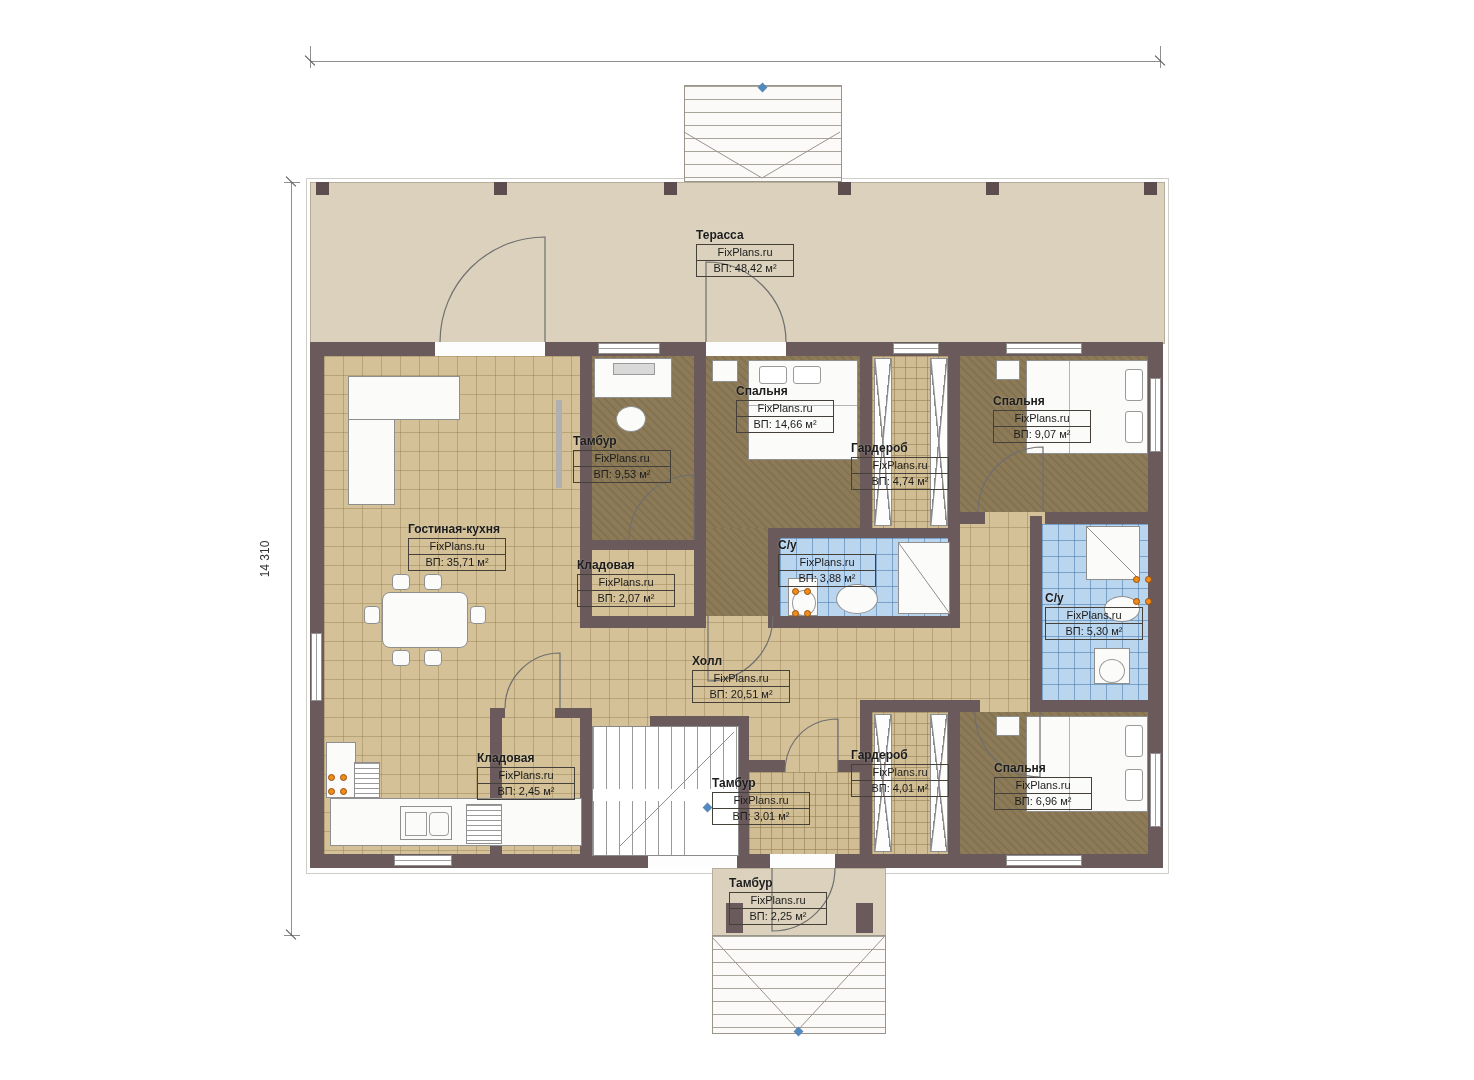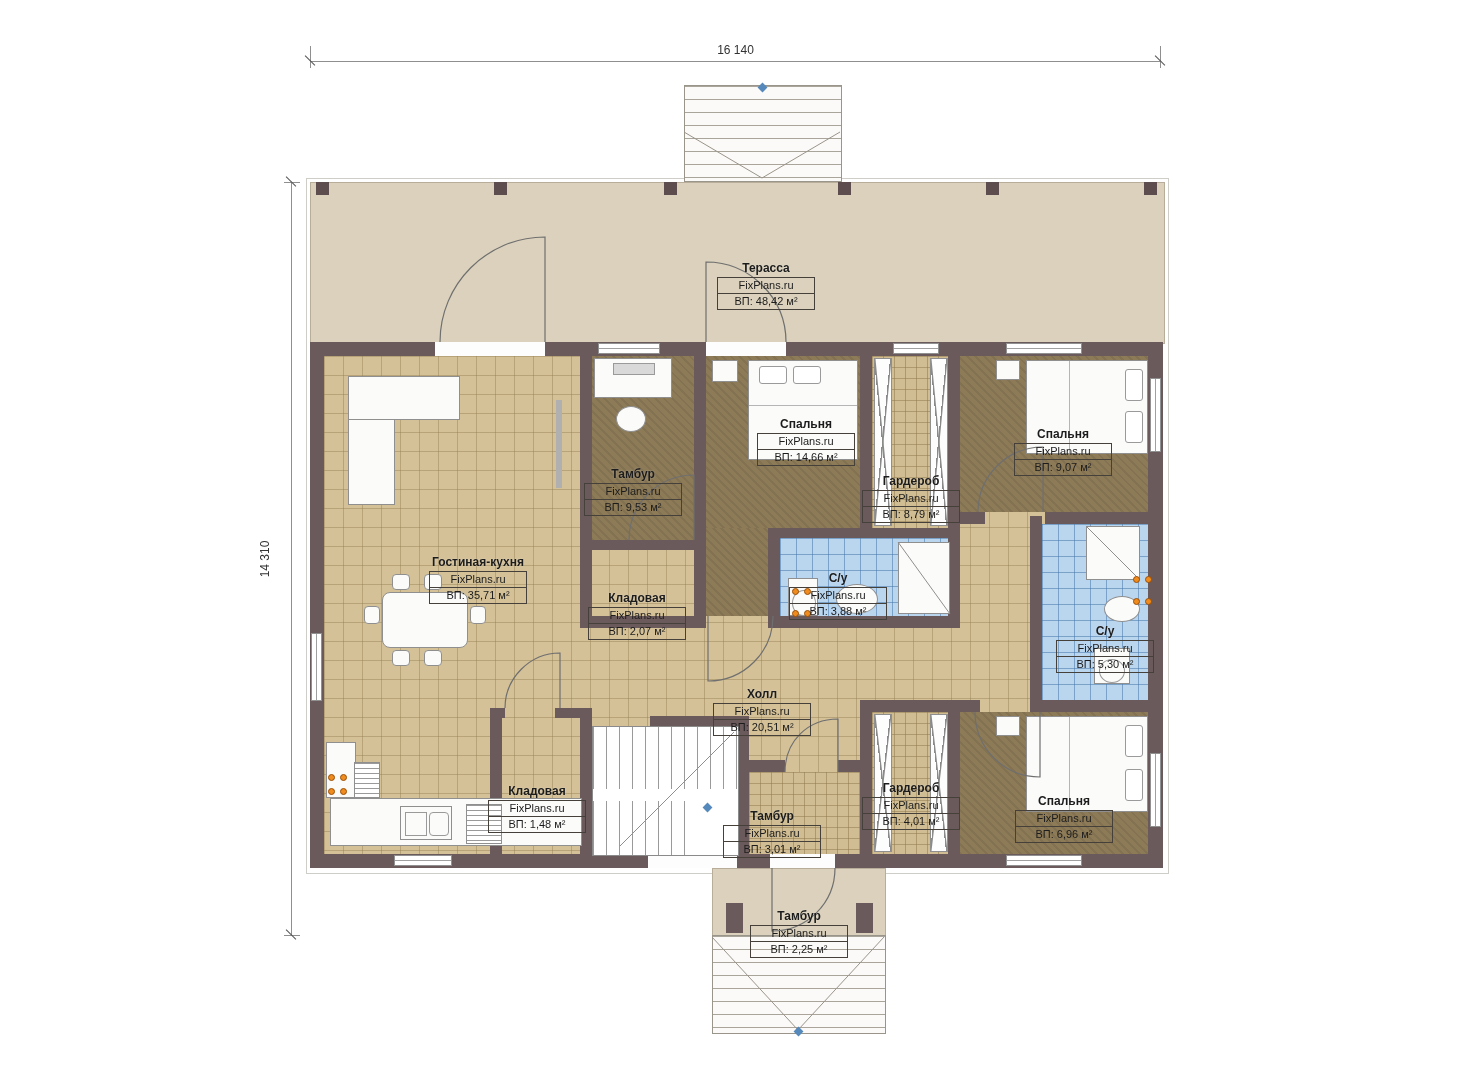--- a/index.html
+++ b/index.html
@@ -33,21 +33,21 @@
   .round{border-radius:50%;}
   .hatch{background-image:repeating-linear-gradient(to bottom,#9a9a9a 0 1px,#fff 1px 5px);}
   .xrack{background:#fdfdfd;border:1px solid #8f8f8f;z-index:20;box-sizing:border-box;
     background-image:linear-gradient(to top right,transparent calc(50% - 1px),#8a8a8a calc(50% - 1px),#8a8a8a calc(50% + 0px),transparent calc(50% + 1px)),
                      linear-gradient(to bottom right,transparent calc(50% - 1px),#8a8a8a calc(50% - 1px),#8a8a8a calc(50% + 0px),transparent calc(50% + 1px));}
   .stairs{background:#fff;border:1px solid #8a8a8a;z-index:20;}
   .treads{background-image:repeating-linear-gradient(90deg,#9a9a9a 0 1px,transparent 1px 13px);}
   .odot{width:7px;height:7px;border-radius:50%;background:#f08c1e;border:1px solid #9a4f07;z-index:30;box-sizing:border-box;}
   .bdot{width:7px;height:7px;background:#5588bb;transform:rotate(45deg);z-index:30;}
   
-  .room-label{display:flex;flex-direction:column;align-items:center;z-index:40;color:#1c1c1c;margin-top:33px;}
+  .room-label{display:flex;flex-direction:column;align-items:flex-start;z-index:40;color:#1c1c1c;}
   .rl-name{font-weight:bold;font-size:12px;margin-bottom:2px;white-space:nowrap;text-shadow:0 0 2px rgba(255,255,255,.35);}
   .rl-box{border:1px solid #45403a;font-size:11px;padding:0px 6px;line-height:15px;min-width:84px;text-align:center;white-space:nowrap;}
   .rl-box+.rl-box{margin-top:-1px;}
   
   .dim{background:#8f8f8f;z-index:3;}
   .dim-text{font-size:12px;color:#333;z-index:3;}
   .tick{width:14px;height:1px;background:#555;transform:rotate(45deg);z-index:3;}
   .pillow{position:absolute;background:#fff;border:1px solid #9a9a9a;border-radius:3px;}
   .bline{position:absolute;background:#b5b5b5;}
   svg.overlay{position:absolute;left:0;top:0;z-index:25;}
@@ -55,21 +55,20 @@
 </head>
 <body>
 
 <div class="canvas">
 
   <div class="abs dim" style="left:310px;top:61px;width:851px;height:1px"></div>
   <div class="abs dim" style="left:310px;top:46px;width:1px;height:22px"></div>
   <div class="abs dim" style="left:1160px;top:46px;width:1px;height:22px"></div>
   <div class="abs tick" style="left:303px;top:60px"></div>
   <div class="abs tick" style="left:1153px;top:60px"></div>
-  <div class="abs dim-text" style="left:310px;top:43px;width:851px;text-align:center">16 140</div>
 
   <div class="abs dim" style="left:291px;top:182px;width:1px;height:753px"></div>
   <div class="abs dim" style="left:284px;top:182px;width:16px;height:1px"></div>
   <div class="abs dim" style="left:284px;top:935px;width:16px;height:1px"></div>
   <div class="abs tick" style="left:284px;top:181px"></div>
   <div class="abs tick" style="left:284px;top:934px"></div>
   <div class="abs dim-text" style="left:247px;top:552px;transform:rotate(-90deg)">14 310</div>
 
   <div class="abs" style="left:306px;top:178px;width:861px;height:694px;border:1px solid #cfcdc8;z-index:1"></div>
 
@@ -267,21 +266,21 @@
     <div class="rl-box">ВП: 9,53 м²</div>
   </div>
   <div class="abs room-label" style="left:736px;top:384px;width:140px">
     <div class="rl-name">Спальня</div>
     <div class="rl-box">FixPlans.ru</div>
     <div class="rl-box">ВП: 14,66 м²</div>
   </div>
   <div class="abs room-label" style="left:851px;top:441px;width:120px">
     <div class="rl-name">Гардероб</div>
     <div class="rl-box">FixPlans.ru</div>
-    <div class="rl-box">ВП: 8,79 м²</div>
+    <div class="rl-box">ВП: 4,74 м²</div>
   </div>
   <div class="abs room-label" style="left:993px;top:394px;width:140px">
     <div class="rl-name">Спальня</div>
     <div class="rl-box">FixPlans.ru</div>
     <div class="rl-box">ВП: 9,07 м²</div>
   </div>
   <div class="abs room-label" style="left:577px;top:558px;width:120px">
     <div class="rl-name">Кладовая</div>
     <div class="rl-box">FixPlans.ru</div>
     <div class="rl-box">ВП: 2,07 м²</div>
@@ -297,21 +296,21 @@
     <div class="rl-box">ВП: 5,30 м²</div>
   </div>
   <div class="abs room-label" style="left:692px;top:654px;width:140px">
     <div class="rl-name">Холл</div>
     <div class="rl-box">FixPlans.ru</div>
     <div class="rl-box">ВП: 20,51 м²</div>
   </div>
   <div class="abs room-label" style="left:477px;top:751px;width:120px">
     <div class="rl-name">Кладовая</div>
     <div class="rl-box">FixPlans.ru</div>
-    <div class="rl-box">ВП: 1,48 м²</div>
+    <div class="rl-box">ВП: 2,45 м²</div>
   </div>
   <div class="abs room-label" style="left:712px;top:776px;width:120px">
     <div class="rl-name">Тамбур</div>
     <div class="rl-box">FixPlans.ru</div>
     <div class="rl-box">ВП: 3,01 м²</div>
   </div>
   <div class="abs room-label" style="left:851px;top:748px;width:120px">
     <div class="rl-name">Гардероб</div>
     <div class="rl-box">FixPlans.ru</div>
     <div class="rl-box">ВП: 4,01 м²</div>

